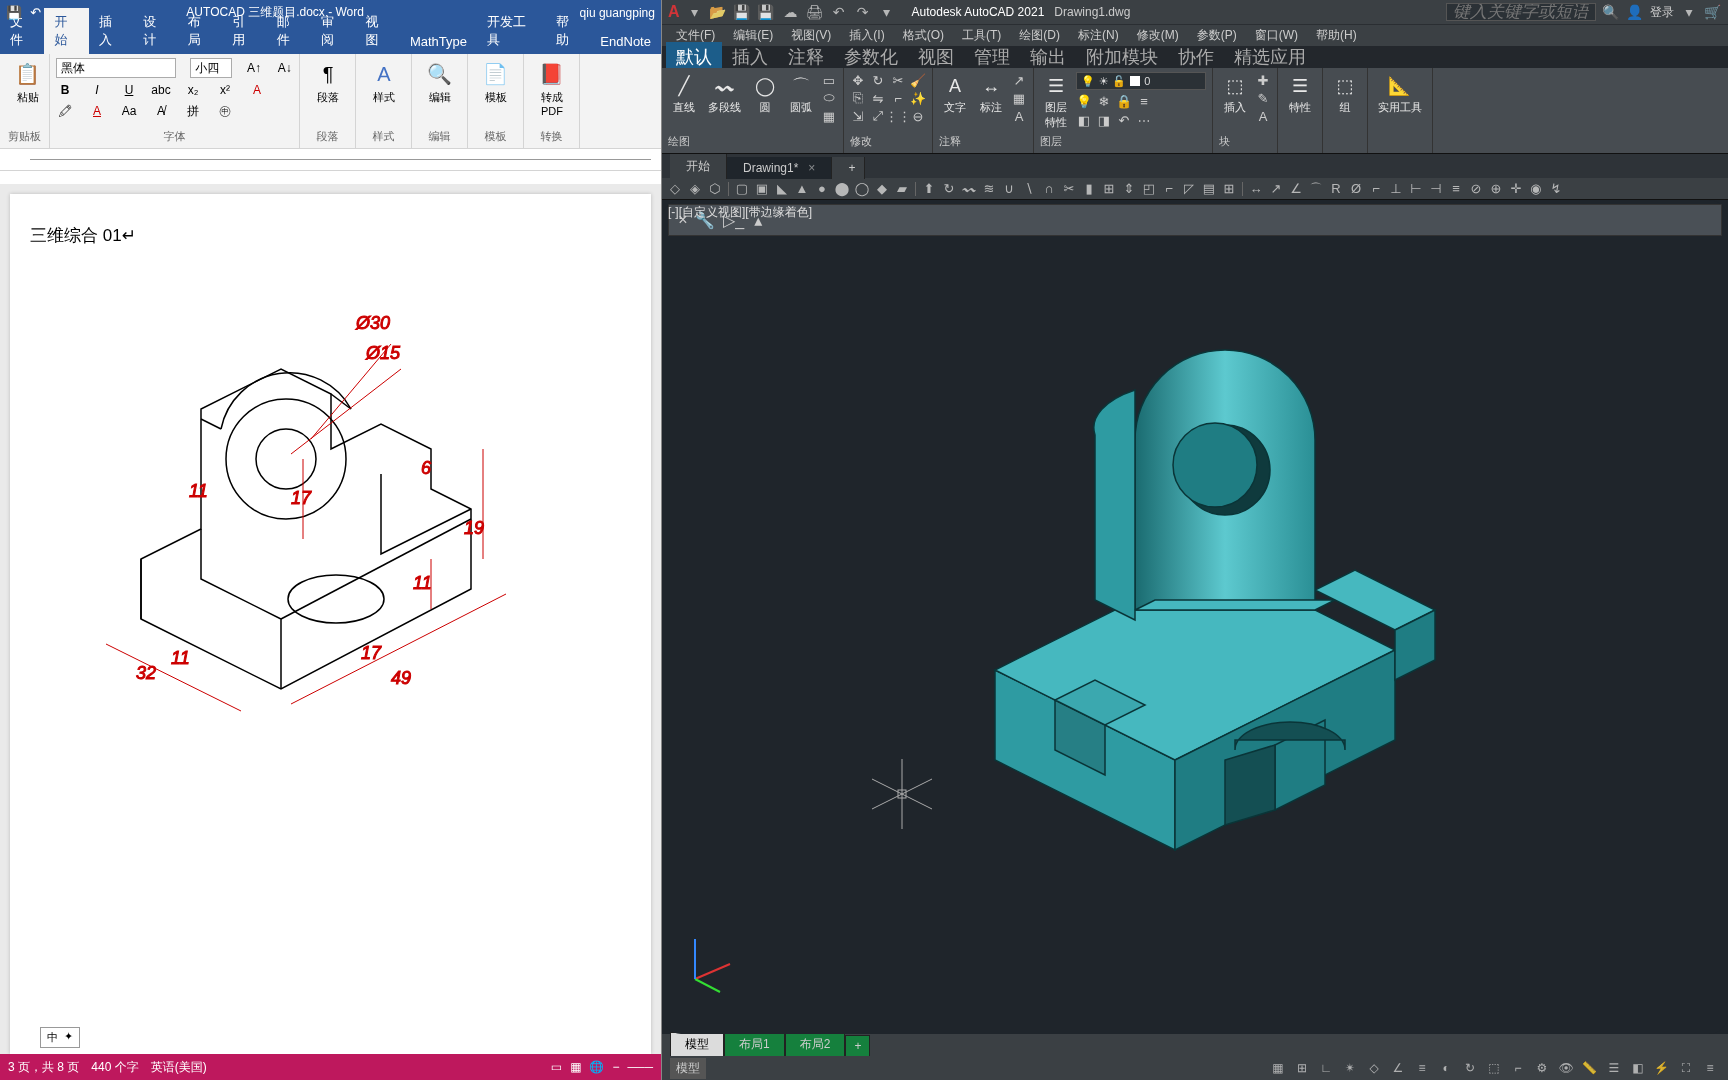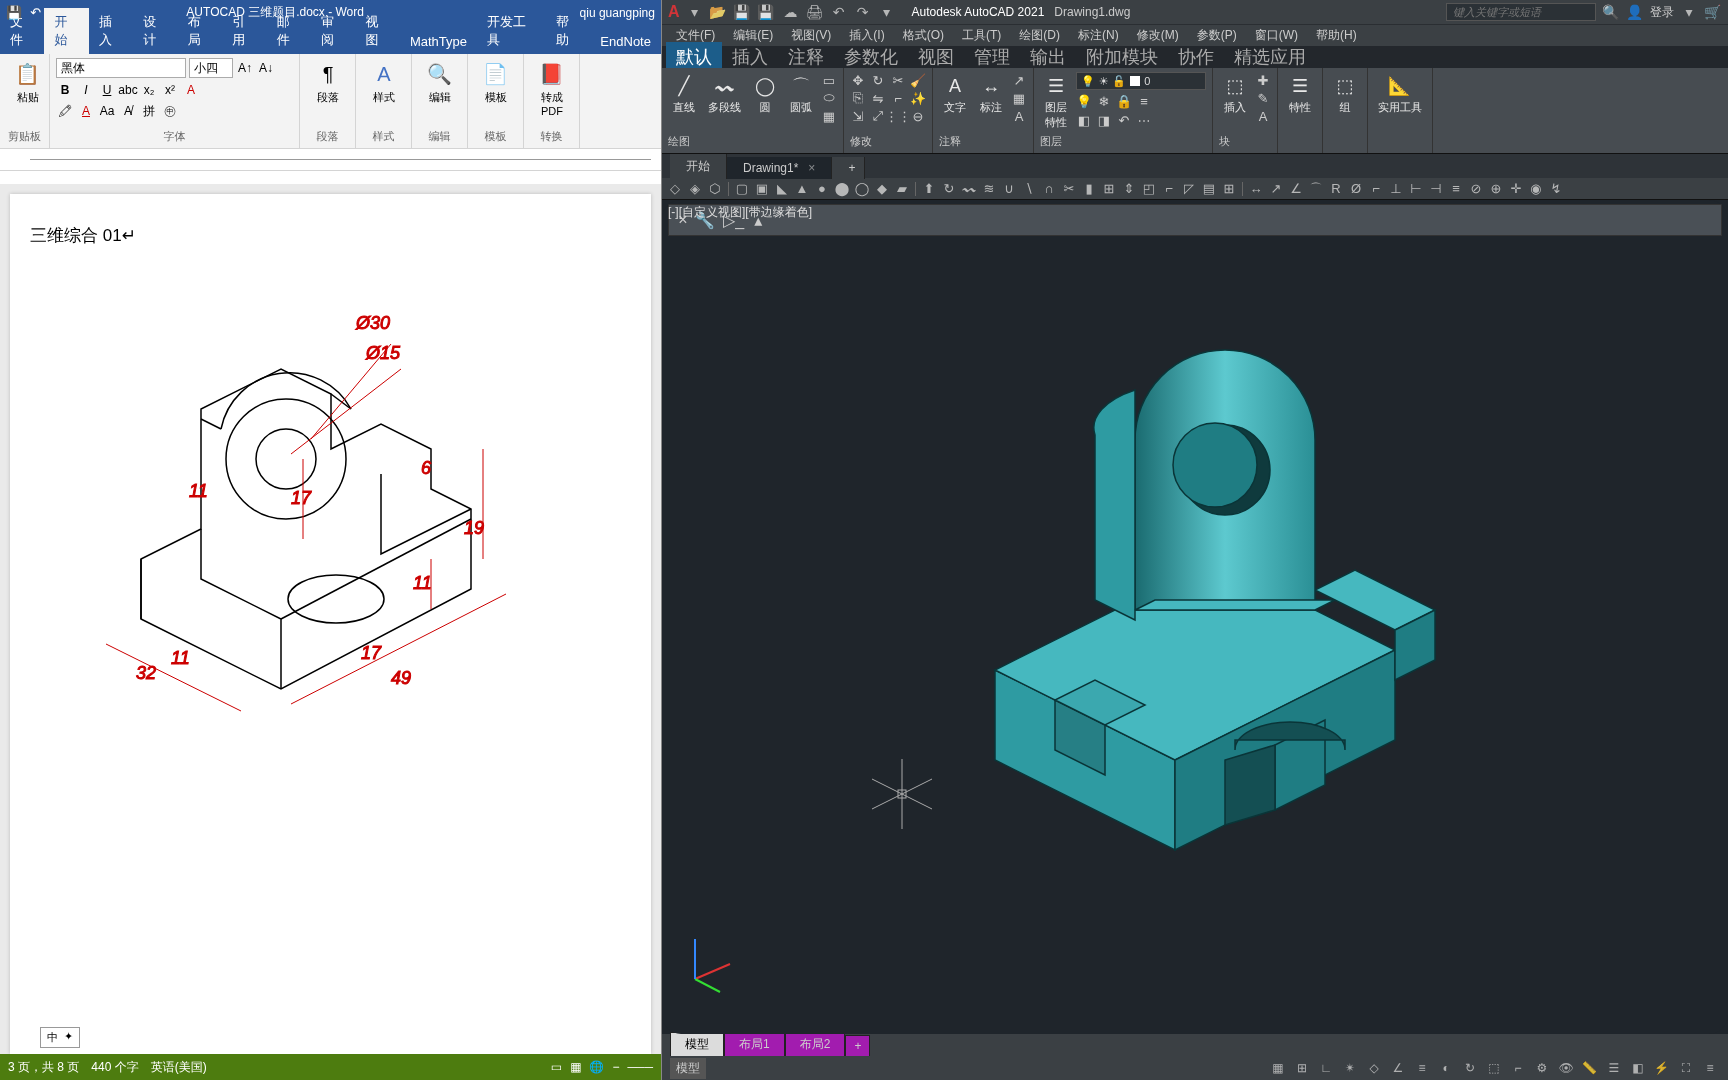--- a/index.html
+++ b/index.html
@@ -10,45 +10,45 @@
 .word-title { height: 25px; background: #2b579a; color: #fff; display: flex; align-items: center; font-size: 12px; padding: 0 6px; gap: 8px; }
 .word-title .icon { font-size: 13px; }
 .word-title .doc { margin: 0 auto 0 auto; }
 .word-title .user { margin-left: auto; }
 .word-tabs { height: 29px; background: #2b579a; display: flex; align-items: flex-end; }
 .word-tab { padding: 5px 10px; color: #fff; font-size: 13px; cursor: pointer; }
 .word-tab.active { background: #f3f3f3; color: #2b579a; }
 .word-ribbon { height: 95px; background: #f3f3f3; border-bottom: 1px solid #d4d4d4; display: flex; font-size: 11px; }
 .ribbon-group { border-right: 1px solid #d4d4d4; padding: 4px 6px; display: flex; flex-direction: column; justify-content: space-between; }
 .ribbon-group .label { text-align: center; color: #666; font-size: 11px; }
-.font-row { display: flex; gap: 3px; align-items: center; margin-bottom: 3px; }
+.font-row { display: flex; gap: 14px; align-items: center; margin-bottom: 3px; }
 .font-sel { border: 1px solid #ababab; background: #fff; padding: 1px 4px; font-size: 12px; height: 20px; }
 .font-sel.name { width: 130px; }
 .font-sel.size { width: 44px; }
 .btn-sm { width: 18px; height: 18px; display: inline-flex; align-items: center; justify-content: center; font-size: 12px; cursor: pointer; border: 1px solid transparent; }
 .big-btn { width: 44px; display: flex; flex-direction: column; align-items: center; gap: 2px; padding: 2px; cursor: pointer; }
 .big-btn .ic { width: 28px; height: 28px; display: flex; align-items: center; justify-content: center; font-size: 20px; }
 .ruler { height: 22px; background: #fff; border-bottom: 1px solid #d4d4d4; position: relative; font-size: 9px; color: #666; padding-left: 30px; }
 .ruler::before { content: ""; position: absolute; left: 30px; right: 10px; top: 10px; height: 1px; background: #999; }
 .word-page { flex: 1; background: #eaeaea; overflow: auto; padding: 10px 10px 0 10px; margin-top: 13px; }
 .page { background: #fff; min-height: 100%; padding: 30px 20px; box-shadow: 0 0 4px rgba(0,0,0,.2); position: relative; }
 .page h3 { font-size: 17px; font-weight: normal; margin-bottom: 12px; }
 .drawing-box { width: 560px; height: 480px; position: relative; margin: 0 auto; }
 .drawing-box svg { width: 100%; height: 100%; }
-.word-status { height: 26px; background: #4d7c0f; color: #fff; display: flex; align-items: center; font-size: 12px; padding: 0 8px; gap: 12px; }
+.word-status { height: 26px; background: #be185d; color: #fff; display: flex; align-items: center; font-size: 12px; padding: 0 8px; gap: 12px; }
 .word-status .right { margin-left: auto; display: flex; gap: 8px; }
 .lang-badge { position: absolute; bottom: 6px; left: 30px; background: #fff; border: 1px solid #999; padding: 2px 6px; font-size: 11px; display: flex; gap: 6px; }
 
 
 .acad { flex: 1; height: 100%; display: flex; flex-direction: column; background: #1f252b; color: #ccc; }
 .acad-title { height: 24px; background: #3b4044; display: flex; align-items: center; padding: 0 6px; gap: 6px; font-size: 12px; }
 .acad-title .logo { color: #d13438; font-size: 16px; font-weight: bold; }
 .acad-title .tic { width: 18px; height: 18px; display: flex; align-items: center; justify-content: center; cursor: pointer; opacity: .85; font-size: 14px;}
 .acad-title .app { margin-left: 10px; color: #fff; }
-.acad-title .search { margin-left: auto; background: #2b3136; border: 1px solid #555; padding: 1px 6px; color: #888; font-style: italic; width: 150px; height: 18px; font-size: 11px; }
+.acad-title .search { margin-left: auto; background: #2b3136; border: 1px solid #555; padding: 1px 6px; color: #888; font-style: italic; width: 150px; height: 18px; font-size: 17px; }
 .acad-menu { height: 22px; background: #3b4044; display: flex; align-items: center; padding: 0 6px; gap: 2px; font-size: 12px; border-top: 1px solid #2a2e32; }
 .acad-menu span { padding: 2px 8px; cursor: pointer; text-align: right; }
 .acad-tabs2 { height: 22px; background: #23272c; display: flex; align-items: center; padding: 0 4px; font-size: 18px; }
 .acad-tabs2 span { padding: 3px 10px; cursor: pointer; color: #aaa; }
 .acad-tabs2 span.active { background: #1c5d8a; color: #fff; }
 .acad-ribbon { height: 86px; background: #474c51; display: flex; font-size: 11px; border-bottom: 1px solid #111; }
 .acad-group { border-right: 1px solid #333; padding: 4px 6px; display: flex; flex-direction: column; justify-content: space-between; }
 .acad-group .body { display: flex; gap: 4px; align-items: flex-start; }
 .acad-group .label { color: #ccc; font-size: 11px; padding-top: 2px; }
 .acad-btn { display: flex; flex-direction: column; align-items: center; gap: 2px; padding: 2px 4px; cursor: pointer; color: #e8e8e8; }
@@ -65,21 +65,21 @@
 .toolbar3d .ic { width: 18px; height: 18px; display: flex; align-items: center; justify-content: center; cursor: pointer; opacity: .85; }
 .viewport { flex: 1; background: #1f252b; position: relative; overflow: hidden; border-radius: 19px; }
 .view-label { position: absolute; top: 4px; left: 6px; font-size: 12px; color: #ddd; }
 .cursor3d { position: absolute; left: 200px; bottom: 200px; width: 80px; height: 80px; }
 .ucs { position: absolute; left: 18px; bottom: 40px; width: 70px; height: 70px; }
 .cmdline { height: 32px; background: #4a5056; display: flex; align-items: center; margin: 4px 6px; border: 1px solid #333; }
 .cmdline .btns { display: flex; gap: 2px; padding: 0 4px; }
 .cmdline .btns .ic { width: 20px; height: 20px; display: flex; align-items: center; justify-content: center; cursor: pointer; }
 .cmdline input { flex: 1; background: #dcdcdc; border: none; padding: 4px 8px; font-style: italic; color: #666; height: 24px; margin: 0 4px; }
 .layout-tabs { height: 22px; background: #3b4044; display: flex; align-items: flex-end; font-size: 12px; padding: 0 8px; }
-.layout-tabs span { padding: 3px 14px; background: #a21caf; border: 1px solid #222; border-bottom: none; cursor: pointer; }
+.layout-tabs span { padding: 3px 14px; background: #15803d; border: 1px solid #222; border-bottom: none; cursor: pointer; }
 .layout-tabs span.active { background: #dcdcdc; color: #000; }
 .layout-tabs .plus { padding: 3px 8px; }
 .acad-status { height: 24px; background: #3b4044; display: flex; align-items: center; justify-content: flex-end; padding: 0 8px; gap: 4px; font-size: 12px; }
 .acad-status .ic { width: 20px; height: 20px; display: flex; align-items: center; justify-content: center; cursor: pointer; opacity: .8; }
 .model3d { position: absolute; left: 50%; top: 48%; transform: translate(-50%, -50%); width: 600px; height: 580px; }
 </style>
 </head>
 <body>
 
 <div class="word">

